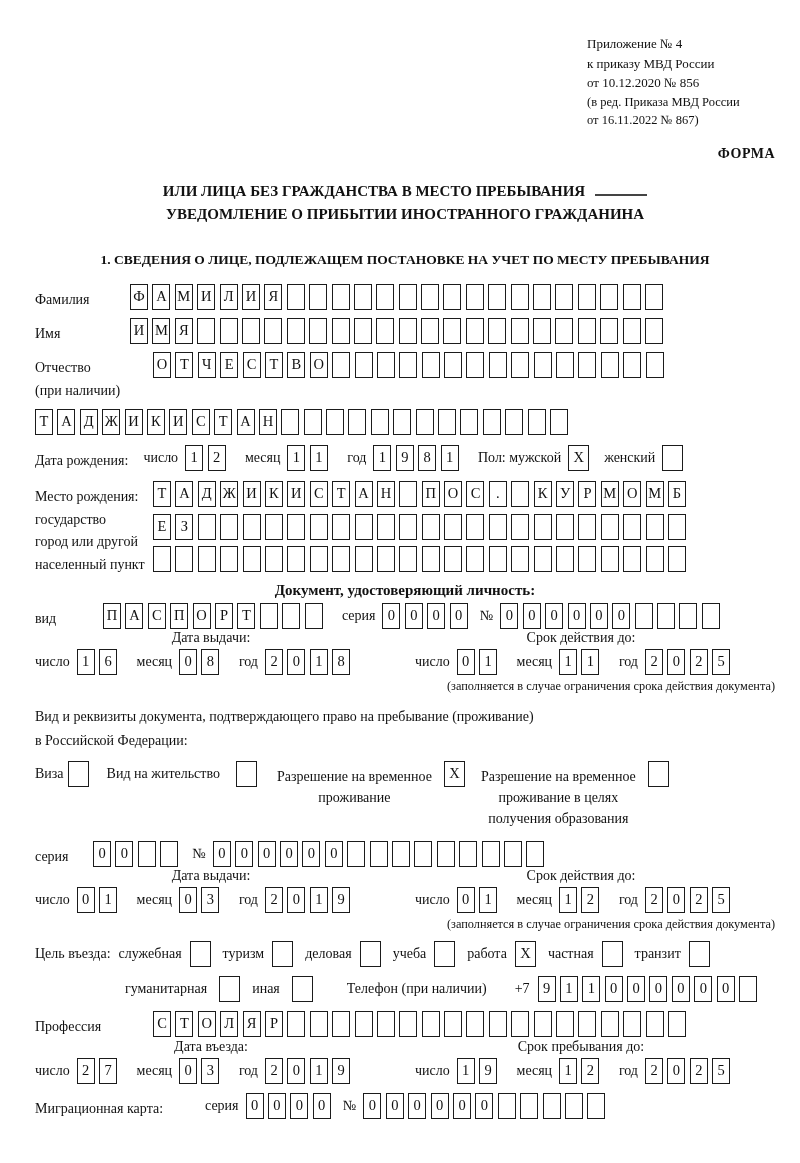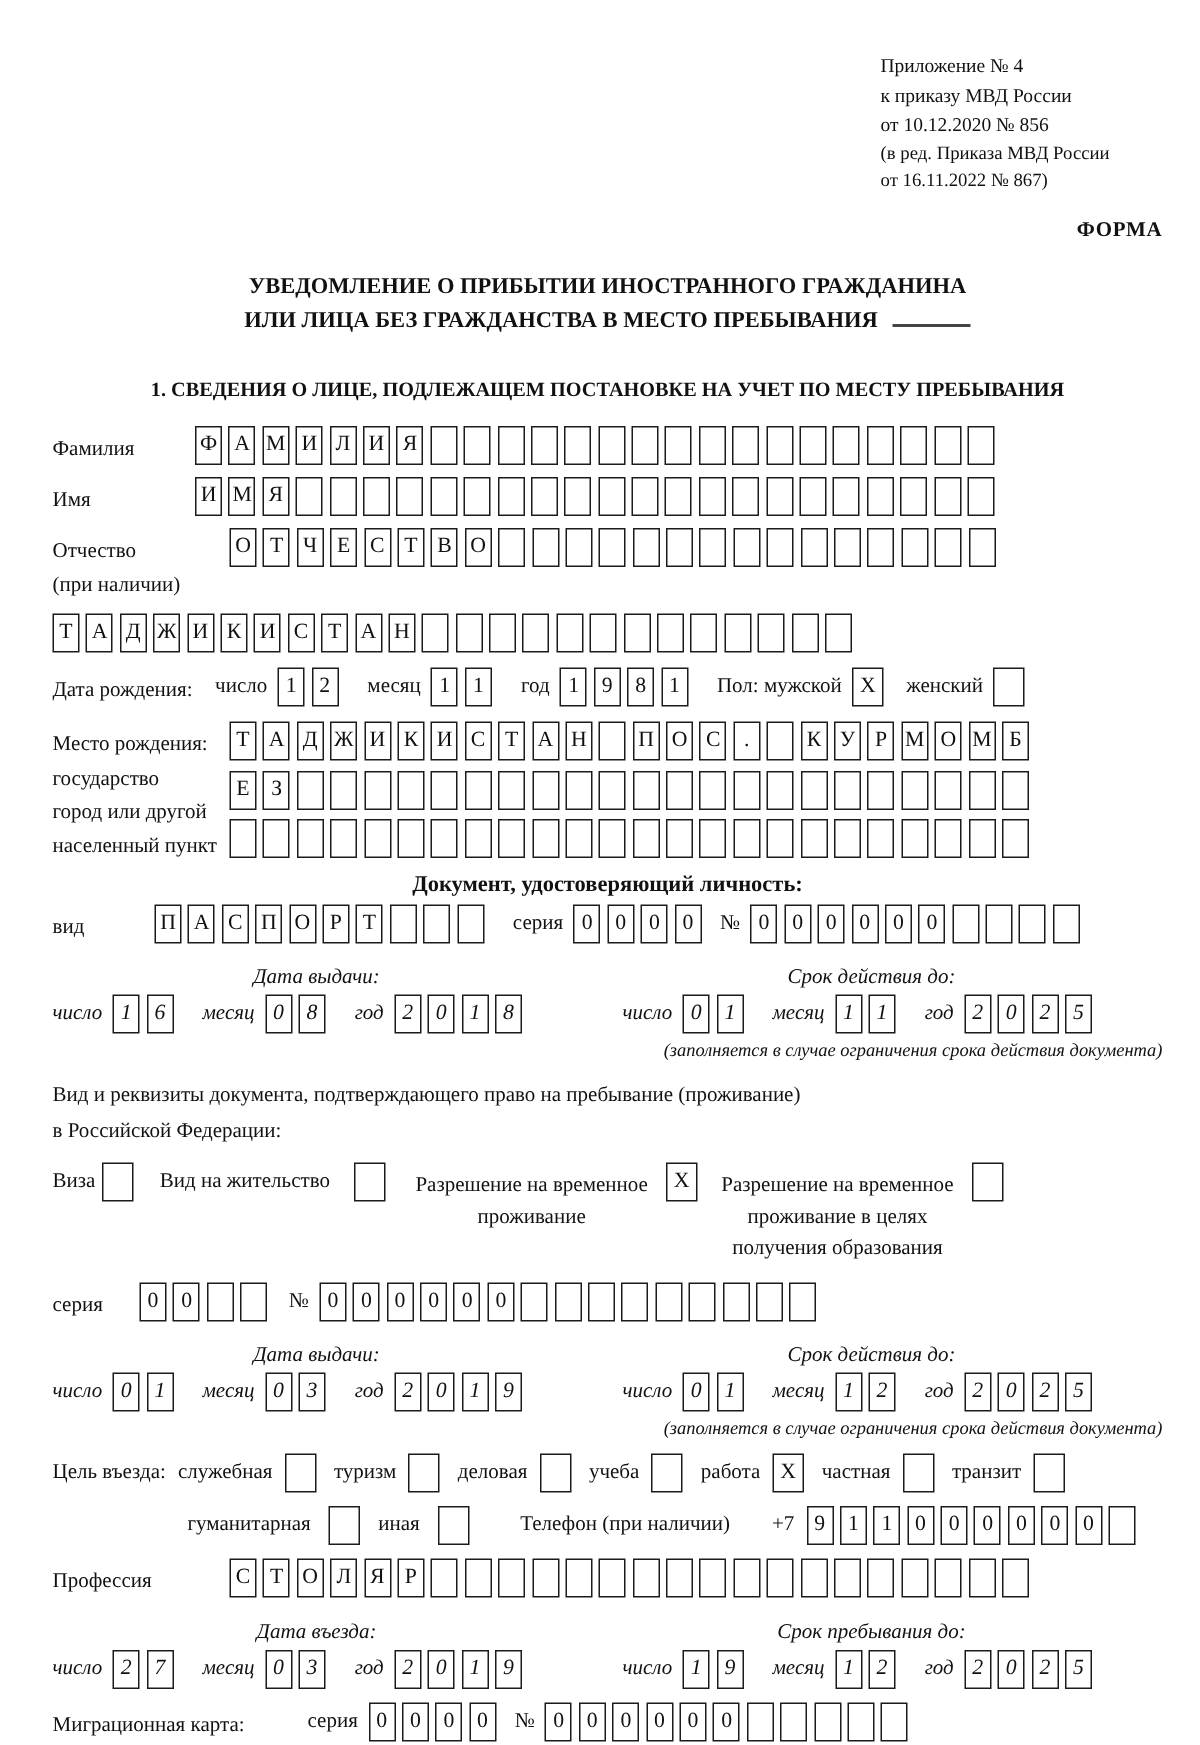--- a/index.html
+++ b/index.html
@@ -22,21 +22,21 @@
   .cells { display: flex; flex: none; }
   .cell { width: 18px; height: 26px; border: 1.6px solid #1b1b1b; margin-right: 4.4px; flex: none;
           text-align: center; font-size: 14.5px; line-height: 23px; }
   .cb { display: inline-block; width: 21px; height: 26px; border: 1.6px solid #1b1b1b;
         text-align: center; font-size: 14.5px; line-height: 23px; vertical-align: middle; }
   .dl { padding-top: 5px; margin: 0 7px 0 15px; }
   .dl.first { margin-left: 0; }
 
   .center-b { text-align: center; font-weight: bold; margin-top: 11px; font-size: 15px; }
 
-  .twocol { display: flex; margin-top: 14px; font-style: italic; }
+  .twocol { display: flex; margin-top: 0; }
   .col-l { width: 352px; flex: none; }
   .col-r { flex: 1; }
   .colhead { text-align: center; margin-bottom: 3px; }
   .dgroup { display: flex; align-items: flex-start; }
   .note { font-size: 12.3px; margin-top: 4px; text-align: right; }
 
   .plain { margin-top: 11px; line-height: 1.7; }
 
   .visa-row { display: flex; align-items: flex-start; margin-top: 8px; }
   .visa-row .txt { padding-top: 5px; }
@@ -56,22 +56,22 @@
     <div>Приложение № 4</div>
     <div>к приказу МВД России</div>
     <div>от 10.12.2020 № 856</div>
     <div class="small">(в ред. Приказа МВД России</div>
     <div class="small">от 16.11.2022 № 867)</div>
   </div>
 
   <div class="forma">ФОРМА</div>
 
   <div class="title">
+    <div><span>ИЛИ ЛИЦА БЕЗ ГРАЖДАНСТВА В МЕСТО ПРЕБЫВАНИЯ</span><span class="uline"></span></div>
     <div>УВЕДОМЛЕНИЕ О ПРИБЫТИИ ИНОСТРАННОГО ГРАЖДАНИНА</div>
-    <div><span>ИЛИ ЛИЦА БЕЗ ГРАЖДАНСТВА В МЕСТО ПРЕБЫВАНИЯ</span><span class="uline"></span></div>
   </div>
 
   <div class="sec">1. СВЕДЕНИЯ О ЛИЦЕ, ПОДЛЕЖАЩЕМ ПОСТАНОВКЕ НА УЧЕТ ПО МЕСТУ ПРЕБЫВАНИЯ</div>
 
   <div class="frow" style="margin-top:16px;">
     <div class="lbl w95">Фамилия</div>
     <div class="cells">
         <span class="cell">Ф</span>
         <span class="cell">А</span>
         <span class="cell">М</span>

